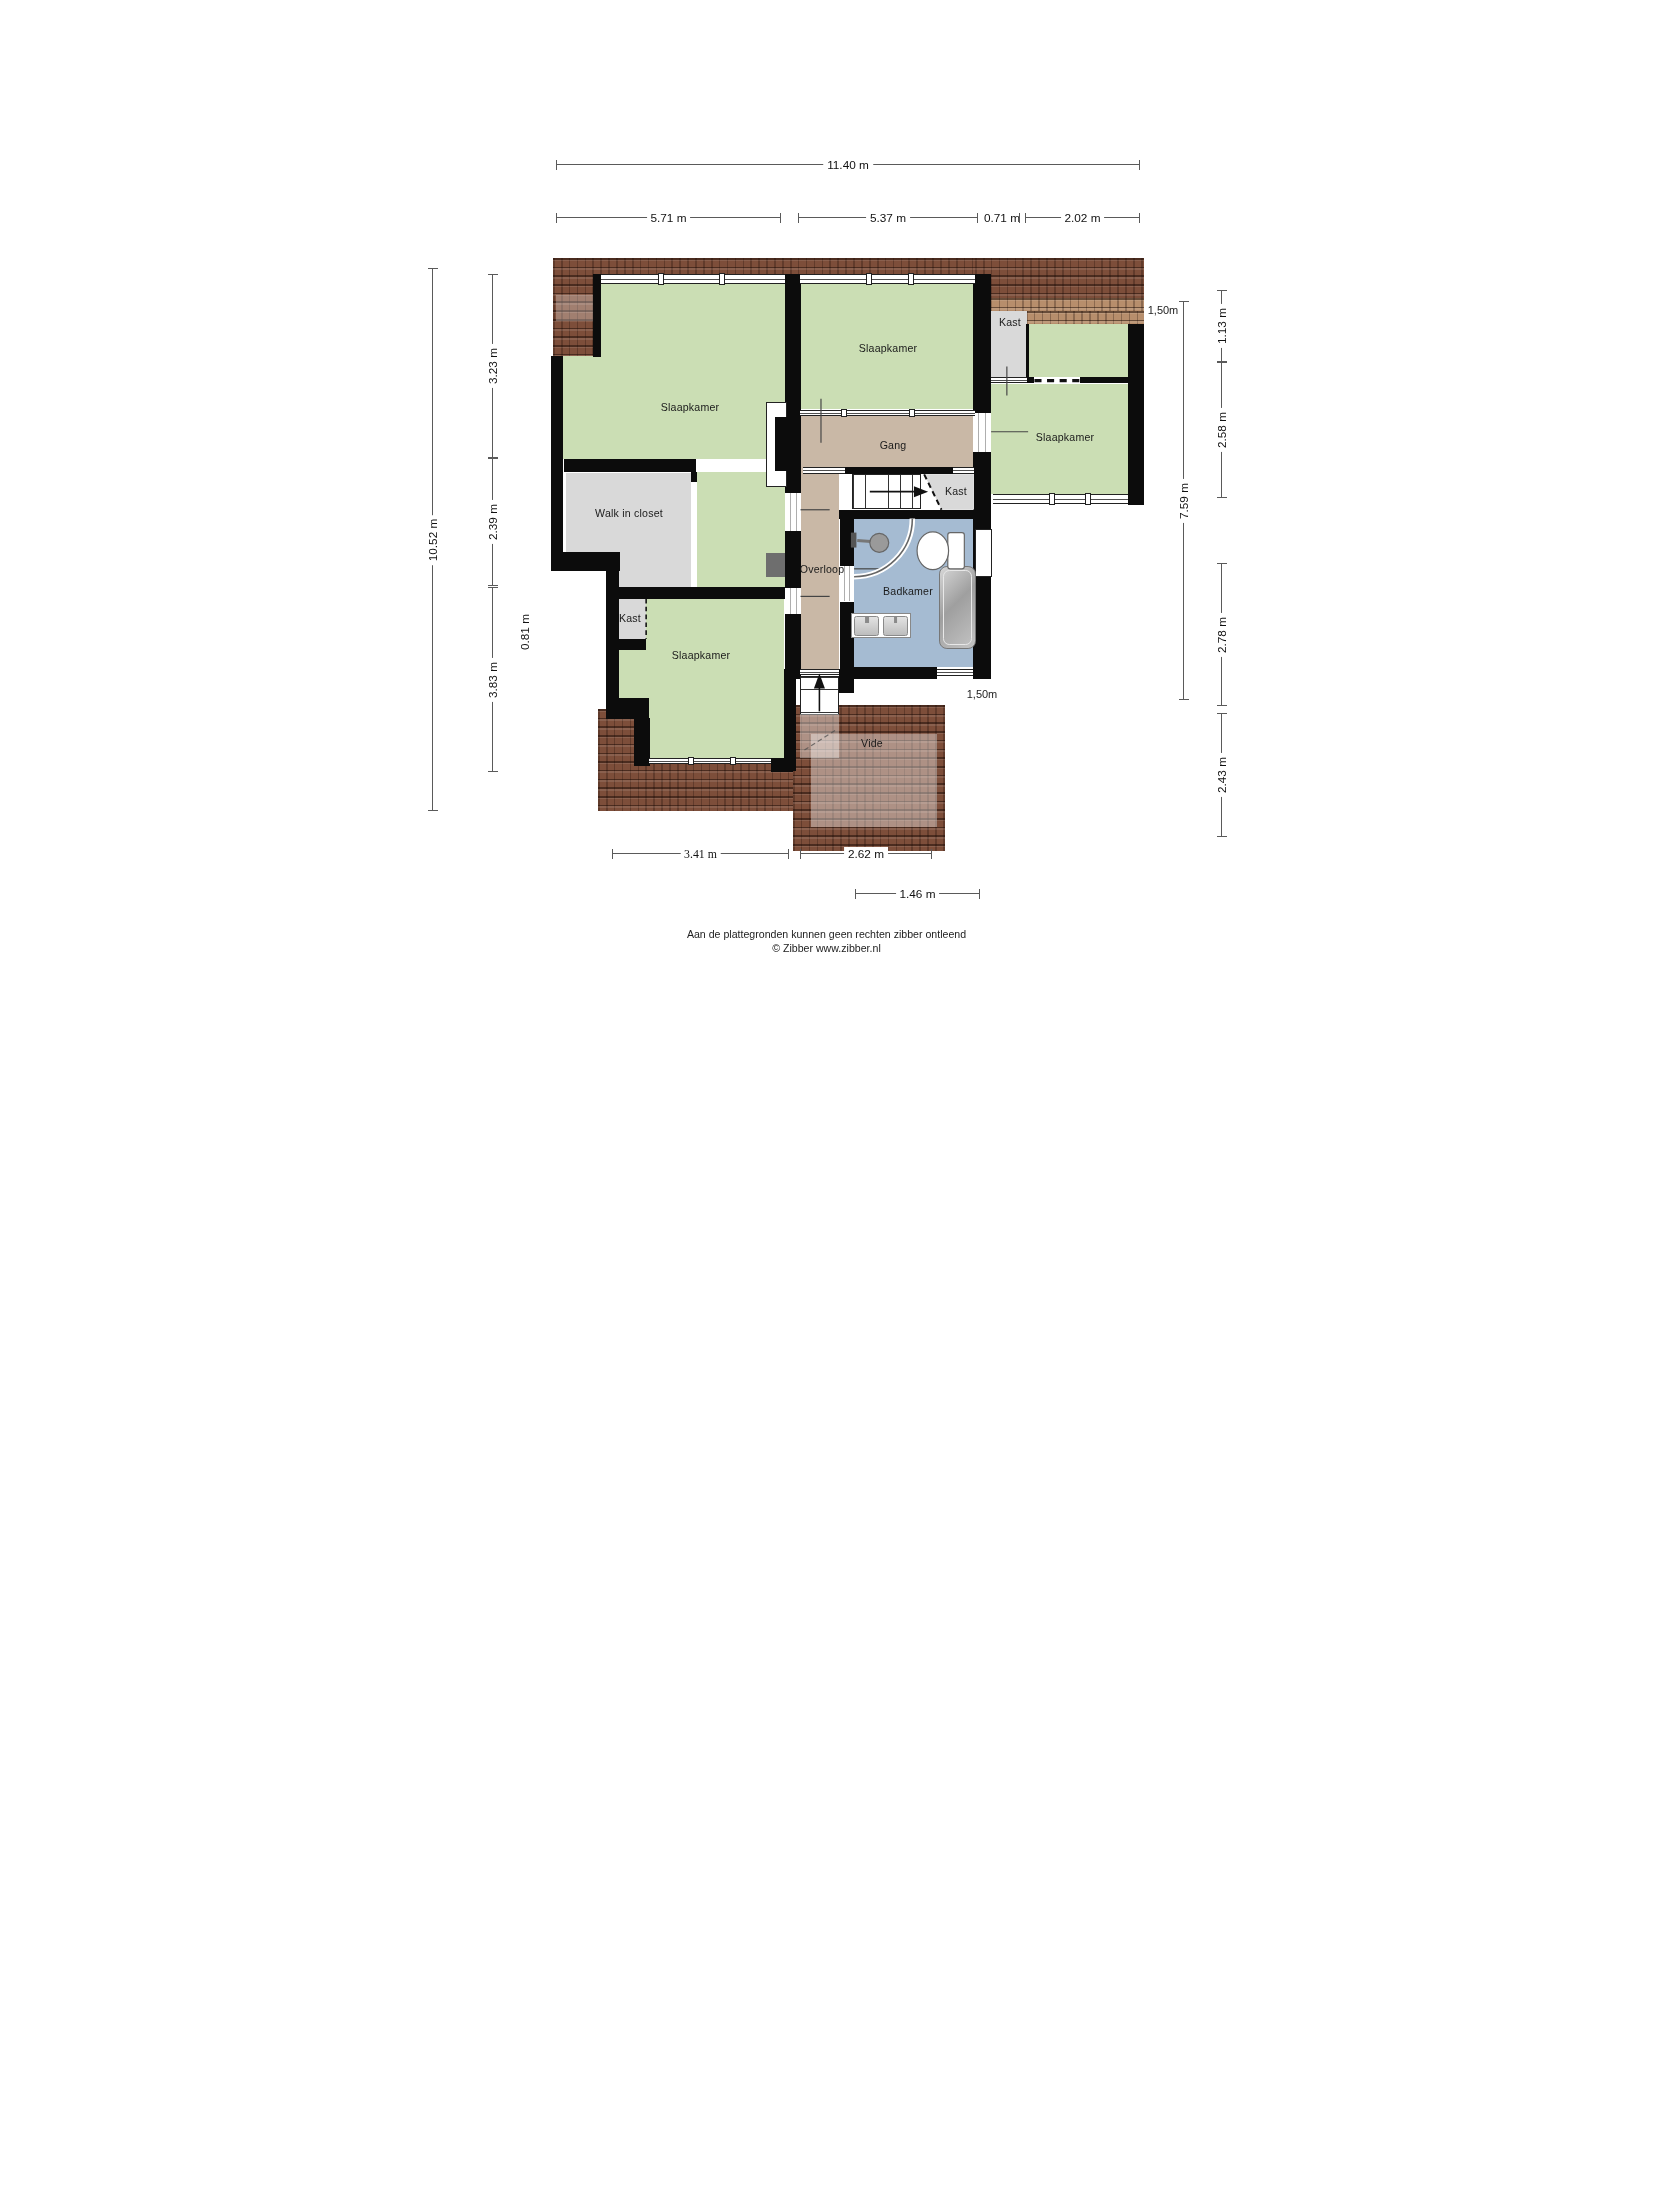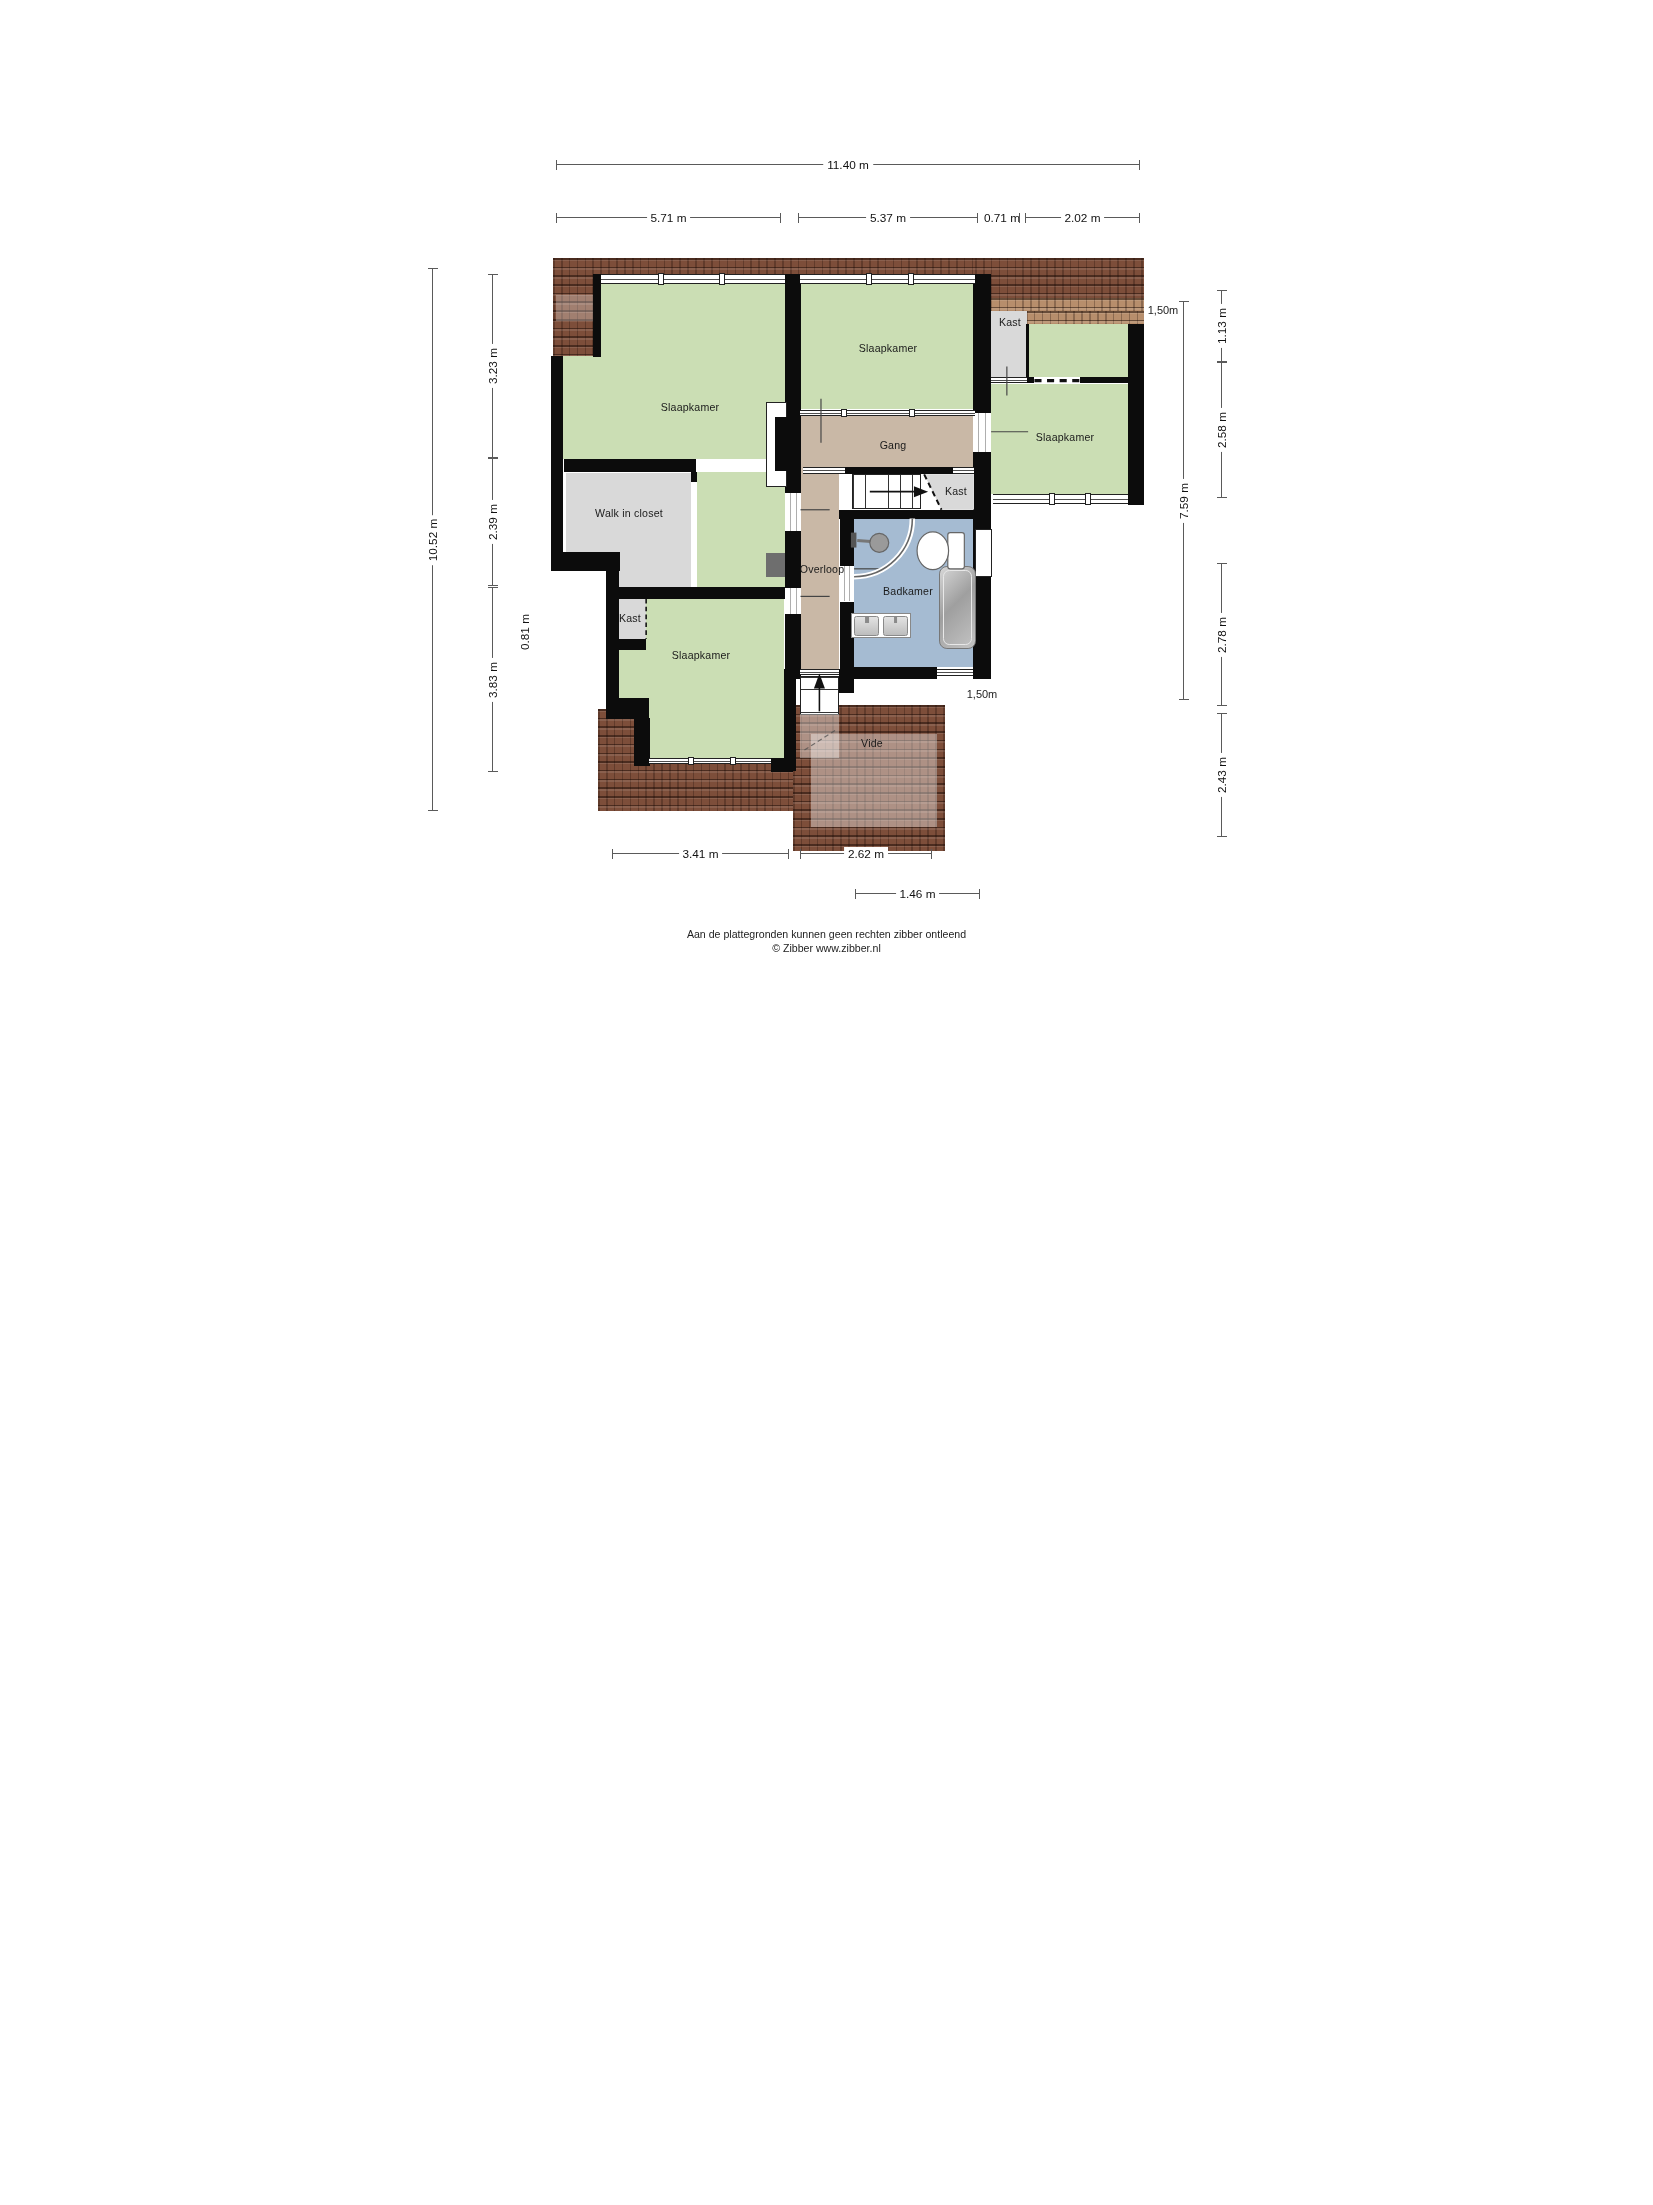--- a/index.html
+++ b/index.html
@@ -282,21 +282,21 @@
   <div class="dimv" style="left:808px;top:362px;height:136px;">
     <span class="dlbl">2.58 m</span>
     </div>
   <div class="dimv" style="left:808px;top:563px;height:143px;">
     <span class="dlbl">2.78 m</span>
     </div>
   <div class="dimv" style="left:808px;top:713px;height:124px;">
     <span class="dlbl">2.43 m</span>
     </div>
 
-  <div class="dimh" style="left:199px;top:853px;width:177px;">
+  <div class="dimh" style="left:199px;top:853px;width:177px;font-family:Liberation Serif, serif;">
     <span class="dlbl">3.41 m</span>
     </div>
   <div class="dimh" style="left:387px;top:853px;width:132px;">
     <span class="dlbl">2.62 m</span>
     </div>
   <div class="dimh" style="left:442px;top:893px;width:125px;">
     <span class="dlbl">1.46 m</span>
     </div>
 
   <div class="footer" style="top:928px;">Aan de plattegronden kunnen geen rechten zibber ontleend</div>

